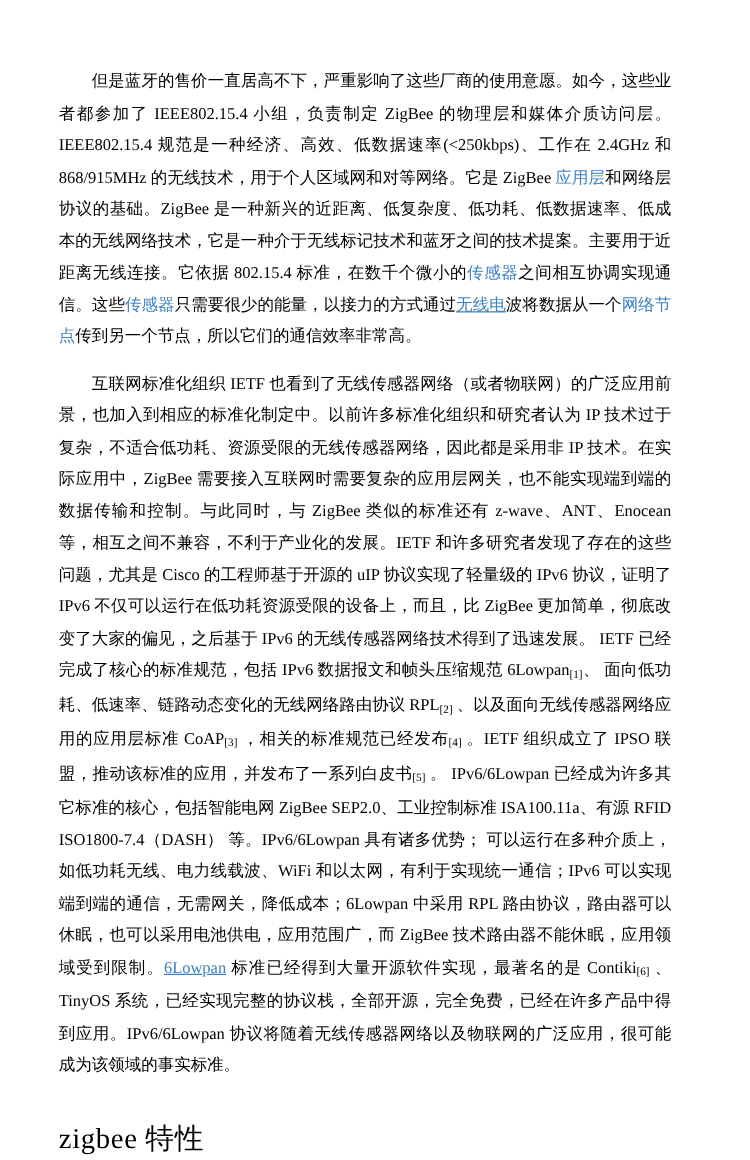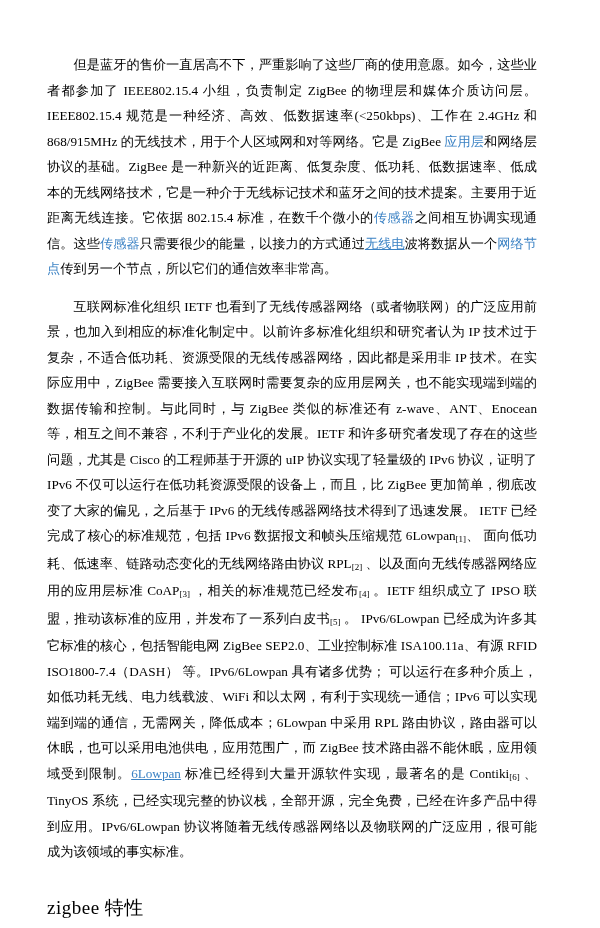--- a/index.html
+++ b/index.html
@@ -38,21 +38,21 @@
     color: #3b82c4;
     text-decoration: underline;
   }
   sub.ref {
     font-size: 9px;
     vertical-align: baseline;
     position: relative;
     bottom: -0.25em;
   }
   h2.section-title {
-    font-size: 19px;
+    font-size: 23px;
     font-weight: normal;
     font-family: "Liberation Serif", serif;
     margin: 30px 0 14px 0;
     letter-spacing: 0.5px;
   }
   .gap-sm { height: 12px; }
 </style>
 </head>
 <body>
 

